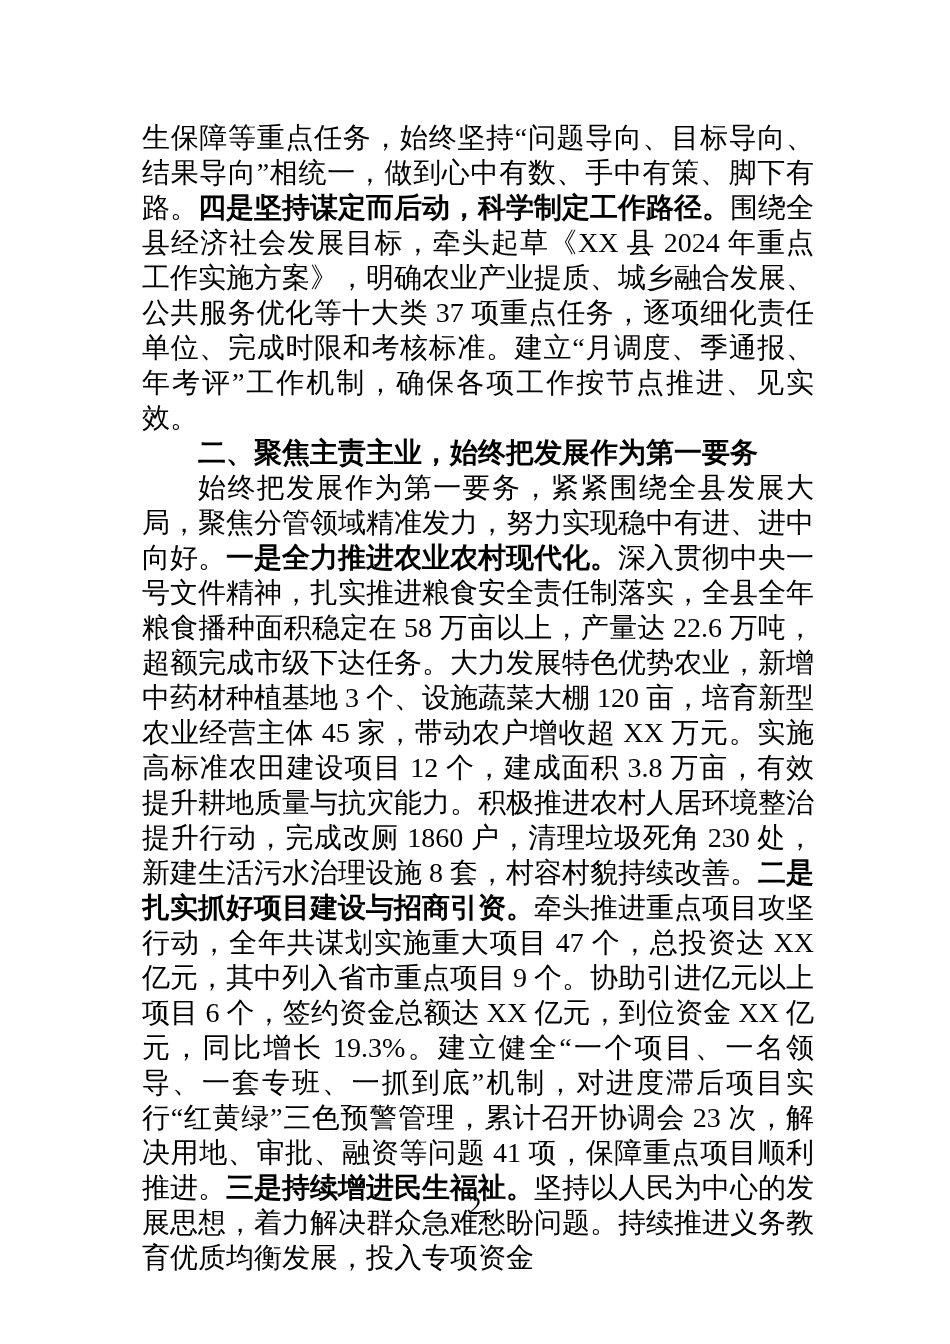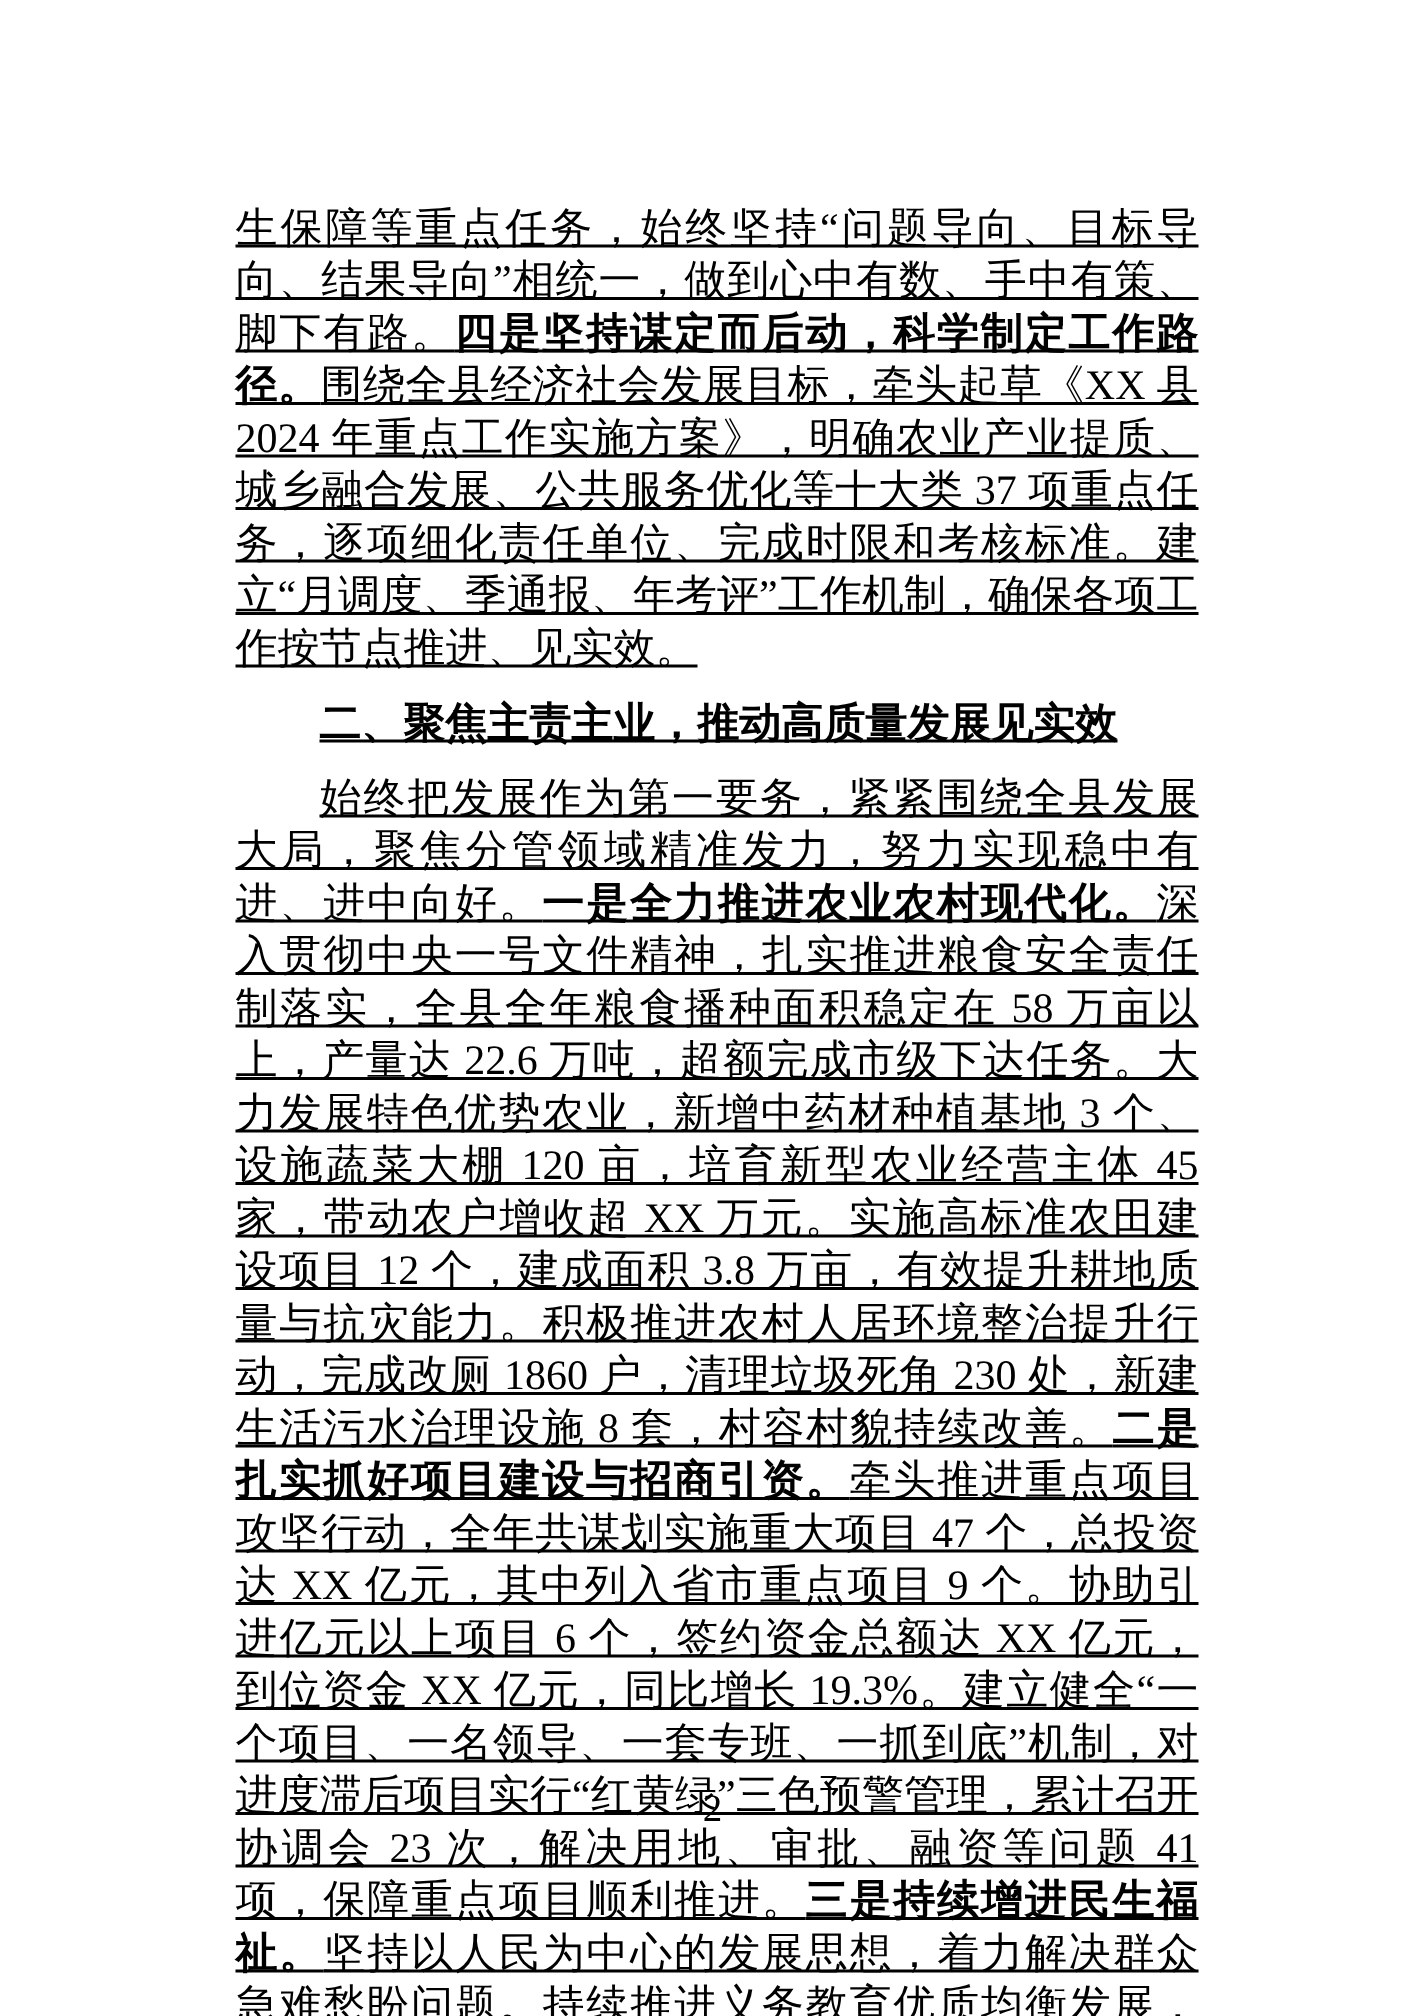--- a/index.html
+++ b/index.html
@@ -16,28 +16,27 @@
     font-family: "Liberation Serif", "DejaVu Serif", serif;
     overflow: hidden;
   }
   .text-block {
     position: absolute;
     left: 142px;
     top: 120px;
     width: 672px;
   }
   p.para {
-    margin: 15px;
+    margin: 0;
     padding: 0;
     font-size: 28px;
     line-height: 35px;
     text-align: justify;
     text-justify: inter-ideograph;
     word-break: break-all;
-    text-decoration: underline;
   }
   p.para.indent {
     text-indent: 2em;
   }
   p.para.heading {
     font-weight: bold;
   }
   .run { font-weight: normal; }
   .run.bold { font-weight: bold; }
   .page-number {
@@ -50,17 +49,17 @@
     line-height: 32px;
     color: #000000;
   }
 </style>
 </head>
 <body>
 
 <div class="page">
   <div class="text-block">
       <p class="para"><span class="run">生保障等重点任务，始终坚持“问题导向、目标导向、结果导向”相统一，做到心中有数、手中有策、脚下有路。</span><span class="run bold">四是坚持谋定而后动，科学制定工作路径。</span><span class="run">围绕全县经济社会发展目标，牵头起草《XX 县 2024 年重点工作实施方案》，明确农业产业提质、城乡融合发展、公共服务优化等十大类 37 项重点任务，逐项细化责任单位、完成时限和考核标准。建立“月调度、季通报、年考评”工作机制，确保各项工作按节点推进、见实效。</span></p>
-      <p class="para heading indent"><span class="run bold">二、聚焦主责主业，推动高质量发展见实效</span></p>
+      <p class="para heading indent"><span class="run bold">二、聚焦主责主业，始终把发展作为第一要务</span></p>
       <p class="para indent"><span class="run">始终把发展作为第一要务，紧紧围绕全县发展大局，聚焦分管领域精准发力，努力实现稳中有进、进中向好。</span><span class="run bold">一是全力推进农业农村现代化。</span><span class="run">深入贯彻中央一号文件精神，扎实推进粮食安全责任制落实，全县全年粮食播种面积稳定在 58 万亩以上，产量达 22.6 万吨，超额完成市级下达任务。大力发展特色优势农业，新增中药材种植基地 3 个、设施蔬菜大棚 120 亩，培育新型农业经营主体 45 家，带动农户增收超 XX 万元。实施高标准农田建设项目 12 个，建成面积 3.8 万亩，有效提升耕地质量与抗灾能力。积极推进农村人居环境整治提升行动，完成改厕 1860 户，清理垃圾死角 230 处，新建生活污水治理设施 8 套，村容村貌持续改善。</span><span class="run bold">二是扎实抓好项目建设与招商引资。</span><span class="run">牵头推进重点项目攻坚行动，全年共谋划实施重大项目 47 个，总投资达 XX 亿元，其中列入省市重点项目 9 个。协助引进亿元以上项目 6 个，签约资金总额达 XX 亿元，到位资金 XX 亿元，同比增长 19.3%。建立健全“一个项目、一名领导、一套专班、一抓到底”机制，对进度滞后项目实行“红黄绿”三色预警管理，累计召开协调会 23 次，解决用地、审批、融资等问题 41 项，保障重点项目顺利推进。</span><span class="run bold">三是持续增进民生福祉。</span><span class="run">坚持以人民为中心的发展思想，着力解决群众急难愁盼问题。持续推进义务教育优质均衡发展，投入专项资金</span></p>
     </div>
   <div class="page-number">2</div>
 </div>
 
 </body></html>

